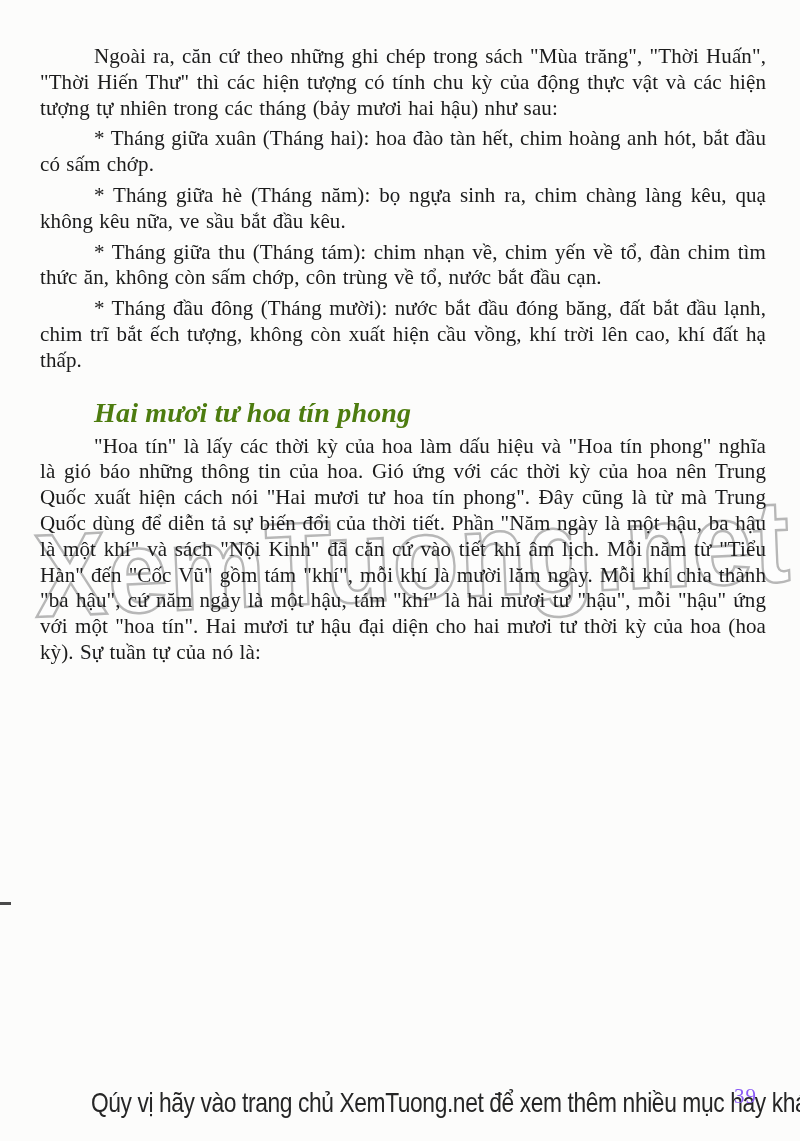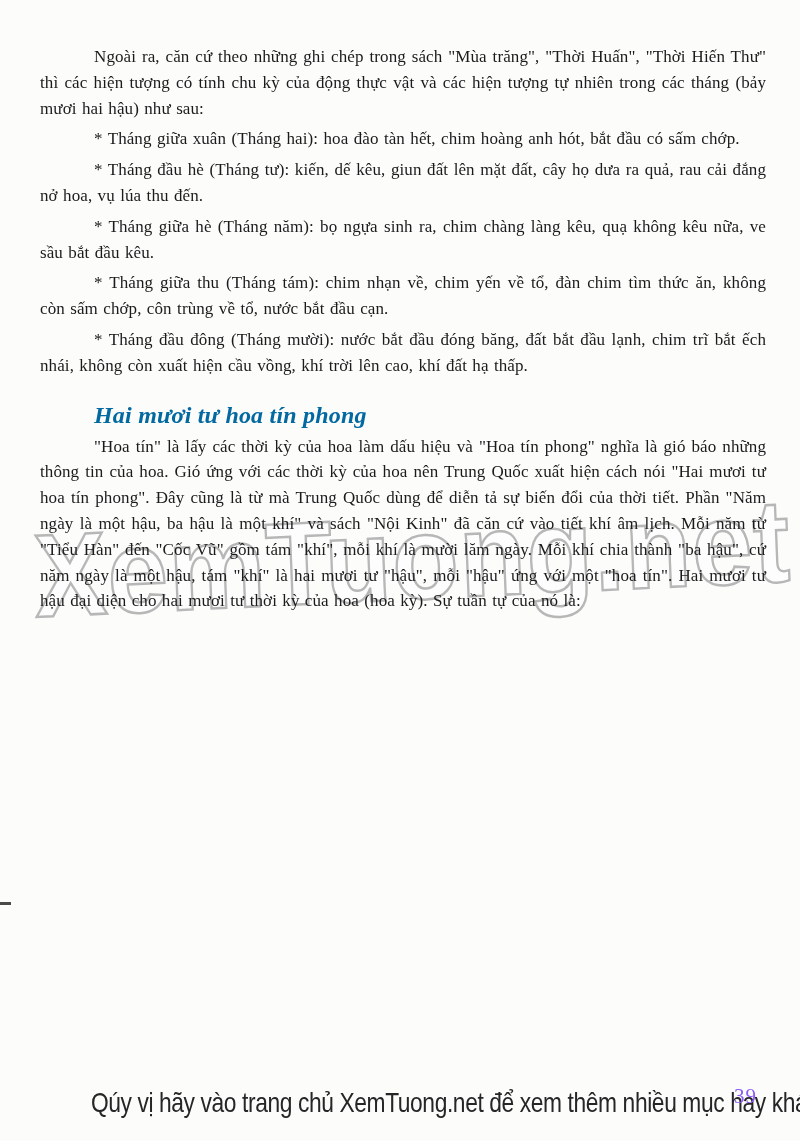--- a/index.html
+++ b/index.html
@@ -13,38 +13,38 @@
     font-family: "Liberation Serif", "DejaVu Serif", serif;
   }
   .content {
     position: absolute;
     top: 44px;
     left: 40px;
     width: 726px;
     z-index: 2;
   }
   p.body {
-    font-size: 17px;
+    font-size: 21px;
     line-height: 25.8px;
     text-align: justify;
     text-indent: 54px;
     color: #1b1b1b;
     margin-top: 5px;
     letter-spacing: 0.1px;
     word-spacing: 1px;
   }
   p.body:first-child { margin-top: 0; }
   h3.heading {
     margin-top: 23px;
     margin-bottom: 3px;
     margin-left: 54px;
-    font-size: 24px;
+    font-size: 28px;
     font-weight: bold;
     font-style: italic;
-    color: #0369a1;
+    color: #4d7c0f;
     letter-spacing: 0.2px;
   }
   .watermark {
     position: absolute;
     top: 508px;
     left: 34px;
     width: 760px;
     z-index: 1;
     font-family: "Liberation Sans", "DejaVu Sans", sans-serif;
     font-weight: bold;
@@ -99,24 +99,23 @@
 </head>
 <body>
 
 <div class="page">
 
   <div class="watermark">XemTuong.net</div>
 
   <div class="content">
     <p class="body">Ngoài ra, căn cứ theo những ghi chép trong sách "Mùa trăng", "Thời Huấn", "Thời Hiến Thư" thì các hiện tượng có tính chu kỳ của động thực vật và các hiện tượng tự nhiên trong các tháng (bảy mươi hai hậu) như sau:</p>
     <p class="body">* Tháng giữa xuân (Tháng hai): hoa đào tàn hết, chim hoàng anh hót, bắt đầu có sấm chớp.</p>
-    <p class="body">* Tháng đầu hè (Tháng tư): kiến, dế kêu, giun đất lên mặt đất, cây họ dưa ra quả, rau cải đắng nở hoa, vụ lúa thu đến.</p>
     <p class="body">* Tháng giữa hè (Tháng năm): bọ ngựa sinh ra, chim chàng làng kêu, quạ không kêu nữa, ve sầu bắt đầu kêu.</p>
     <p class="body">* Tháng giữa thu (Tháng tám): chim nhạn về, chim yến về tổ, đàn chim tìm thức ăn, không còn sấm chớp, côn trùng về tổ, nước bắt đầu cạn.</p>
-    <p class="body">* Tháng đầu đông (Tháng mười): nước bắt đầu đóng băng, đất bắt đầu lạnh, chim trĩ bắt ếch nhái, không còn xuất hiện cầu vồng, khí trời lên cao, khí đất hạ thấp.</p>
+    <p class="body">* Tháng đầu đông (Tháng mười): nước bắt đầu đóng băng, đất bắt đầu lạnh, chim trĩ bắt ếch tượng, không còn xuất hiện cầu vồng, khí trời lên cao, khí đất hạ thấp.</p>
     <h3 class="heading">Hai mươi tư hoa tín phong</h3>
     <p class="body">"Hoa tín" là lấy các thời kỳ của hoa làm dấu hiệu và "Hoa tín phong" nghĩa là gió báo những thông tin của hoa. Gió ứng với các thời kỳ của hoa nên Trung Quốc xuất hiện cách nói "Hai mươi tư hoa tín phong". Đây cũng là từ mà Trung Quốc dùng để diễn tả sự biến đổi của thời tiết. Phần "Năm ngày là một hậu, ba hậu là một khí" và sách "Nội Kinh" đã căn cứ vào tiết khí âm lịch. Mỗi năm từ "Tiểu Hàn" đến "Cốc Vũ" gồm tám "khí", mỗi khí là mười lăm ngày. Mỗi khí chia thành "ba hậu", cứ năm ngày là một hậu, tám "khí" là hai mươi tư "hậu", mỗi "hậu" ứng với một "hoa tín". Hai mươi tư hậu đại diện cho hai mươi tư thời kỳ của hoa (hoa kỳ). Sự tuần tự của nó là:</p>
   </div>
 
   <div class="edge-mark"></div>
 
   <div class="footer">
     <span class="footer-inner">Qúy vị hãy vào trang chủ XemTuong.net để xem thêm nhiều mục hay khác</span>
   </div>
 

